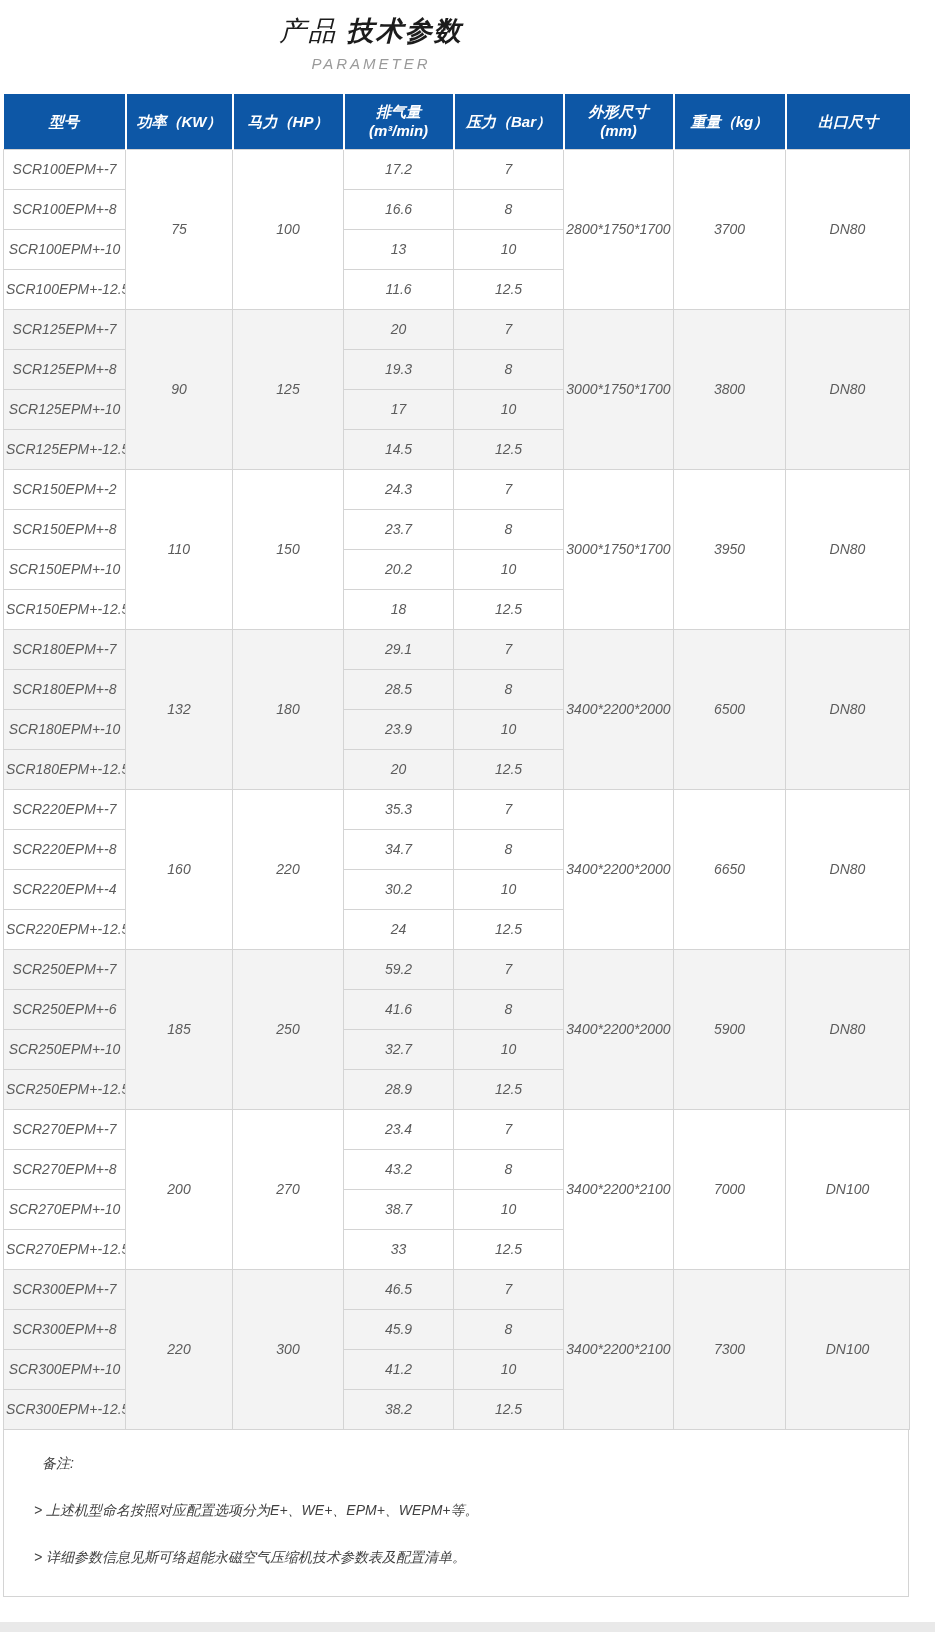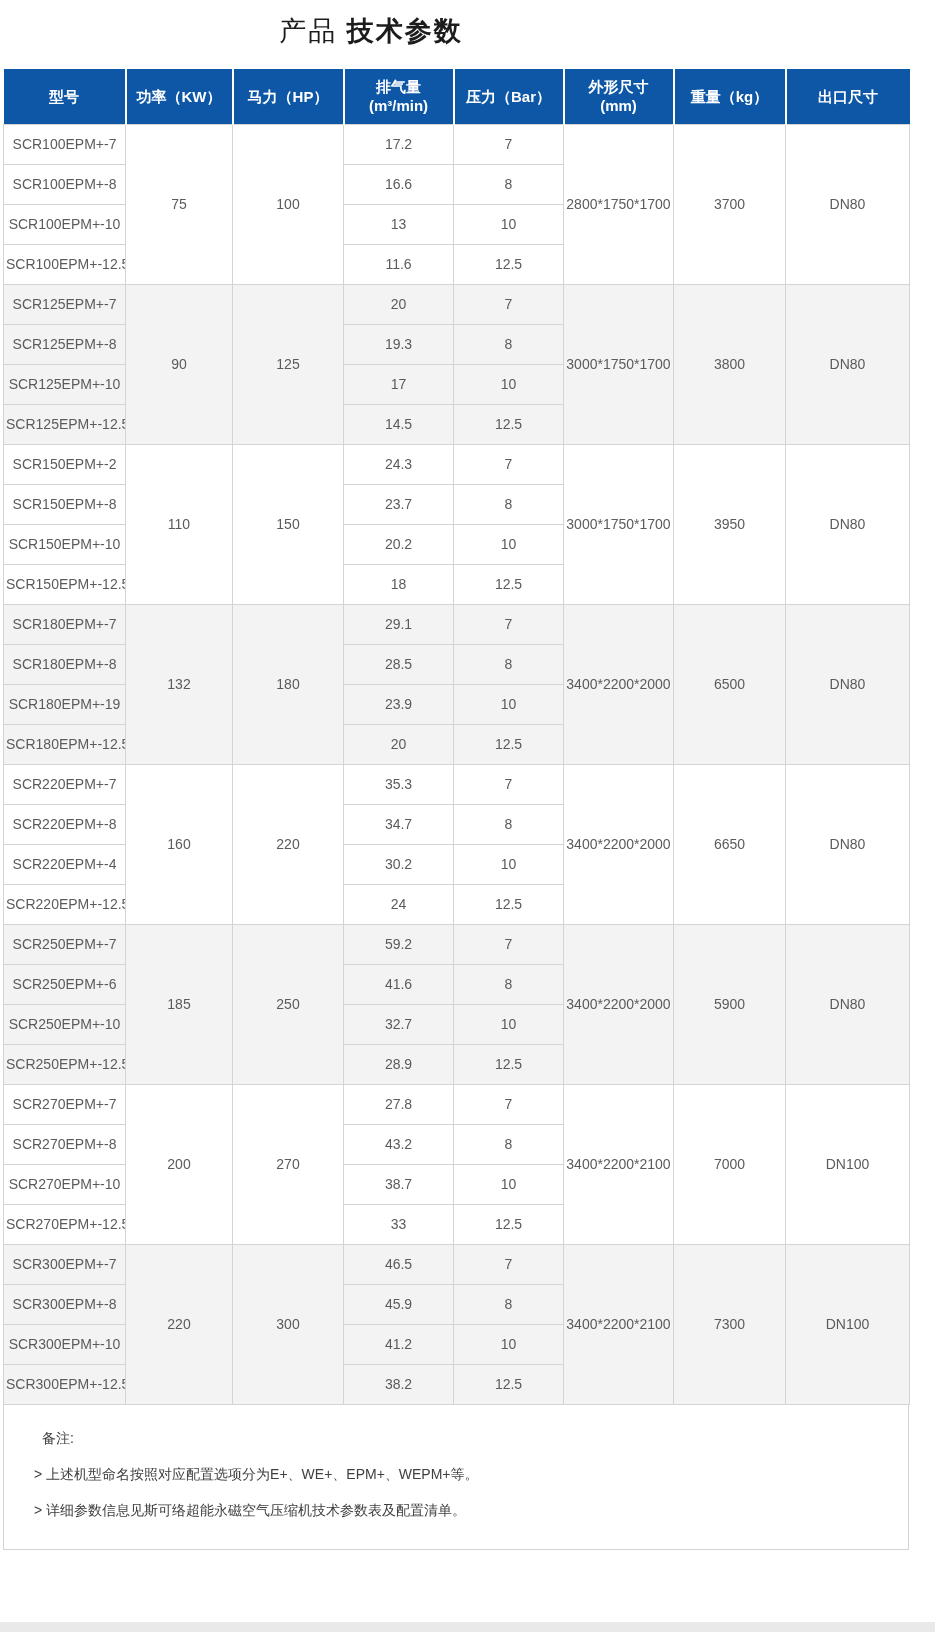--- a/index.html
+++ b/index.html
@@ -12,21 +12,21 @@
     --subtitle-text: #9a9a9a;
     --footer-strip: #e9e9e9;
   }
   * { box-sizing: border-box; }
   html, body {
     margin: 0; padding: 0;
     background: #ffffff;
     font-family: "Liberation Sans", "DejaVu Sans", sans-serif;
     width: 935px;
   }
-  .page { width: 742px; min-height: 1632px; display: flex; flex-direction: column; }
+  .page { width: 742px; min-height: 1632px; display: flex; flex-direction: column; font-style: italic; }
 
   .title-wrap { text-align: center; padding-top: 14px; }
   .title { font-size: 27px; color: #1c1c1c; letter-spacing: 2px; line-height: 34px; }
   .title .light { font-weight: 400; }
   .title .bold { font-weight: 700; }
   .subtitle {
     margin-top: 7px; font-size: 15px; line-height: 18px;
     color: var(--subtitle-text); letter-spacing: 3px;
   }
 
@@ -67,39 +67,40 @@
 
   .notes {
     border: 1px solid var(--border);
     border-top: none;
     padding: 20px 20px 30px 30px;
     font-size: 14px;
     color: var(--note-text);
     line-height: 18px;
   }
   .notes .note-heading { margin: 4px 0 0 8px; }
-  .notes .note-item { margin-top: 18px; }
+  .notes .note-item { margin-top: 29px; }
 
   .footer-strip {
     width: 935px; height: 10px;
     background: var(--footer-strip);
     margin-top: 0;
   }
   .spacer { flex: 1; }
 </style>
 </head>
 <body>
 
 <div class="page">
 
   <div class="title-wrap">
     <div class="title">
       <span class="light">产品</span>
       <span class="bold">技术参数</span>
     </div>
+    <div class="subtitle">PARAMETER</div>
   </div>
 
   <div class="sheet">
     <table class="params">
       <colgroup>
         <col style="width:122px">
           <col style="width:107px">
           <col style="width:111px">
         <col style="width:110px">
           <col style="width:110px">
@@ -210,21 +211,21 @@
             <td rowspan="4">3400*2200*2000</td>
             <td rowspan="4">6500</td>
             <td rowspan="4">DN80</td>
           </tr>
           <tr class="alt">
             <td>SCR180EPM+-8</td>
             <td>28.5</td>
             <td>8</td>
           </tr>
           <tr class="alt">
-            <td>SCR180EPM+-19</td>
+            <td>SCR180EPM+-10</td>
             <td>23.9</td>
             <td>10</td>
           </tr>
           <tr class="alt">
             <td>SCR180EPM+-12.5</td>
             <td>20</td>
             <td>12.5</td>
           </tr>
           <tr>
             <td>SCR220EPM+-7</td>
@@ -273,21 +274,21 @@
           </tr>
           <tr class="alt">
             <td>SCR250EPM+-12.5</td>
             <td>28.9</td>
             <td>12.5</td>
           </tr>
           <tr>
             <td>SCR270EPM+-7</td>
             <td rowspan="4">200</td>
             <td rowspan="4">270</td>
-            <td>27.8</td>
+            <td>23.4</td>
             <td>7</td>
             <td rowspan="4">3400*2200*2100</td>
             <td rowspan="4">7000</td>
             <td rowspan="4">DN100</td>
           </tr>
           <tr>
             <td>SCR270EPM+-8</td>
             <td>43.2</td>
             <td>8</td>
           </tr>

